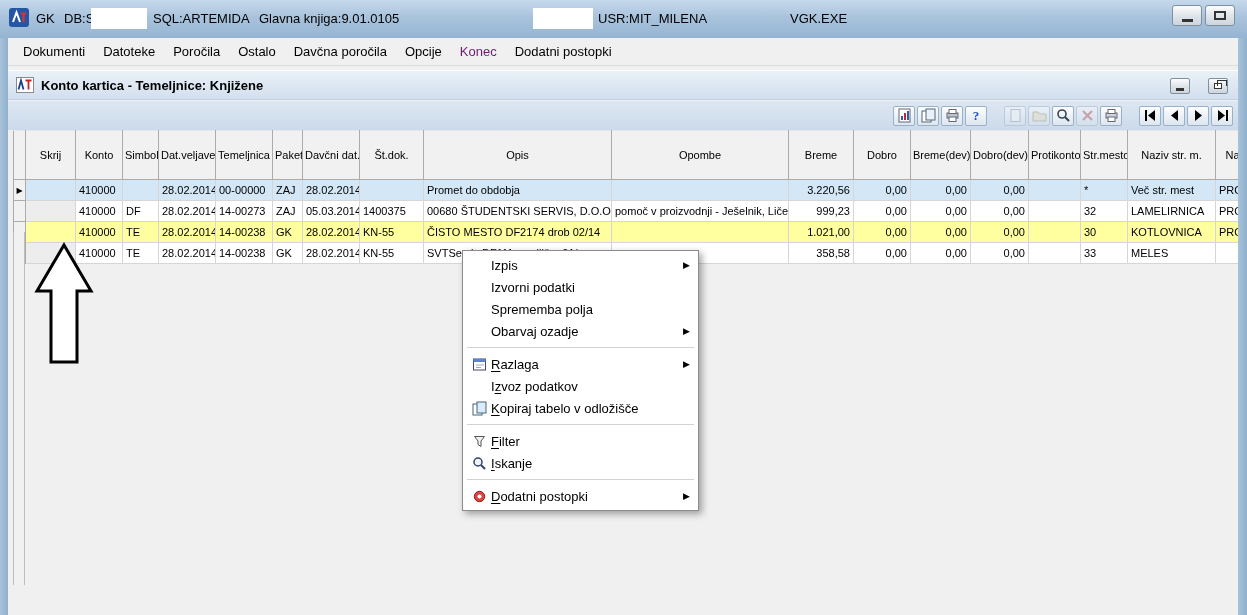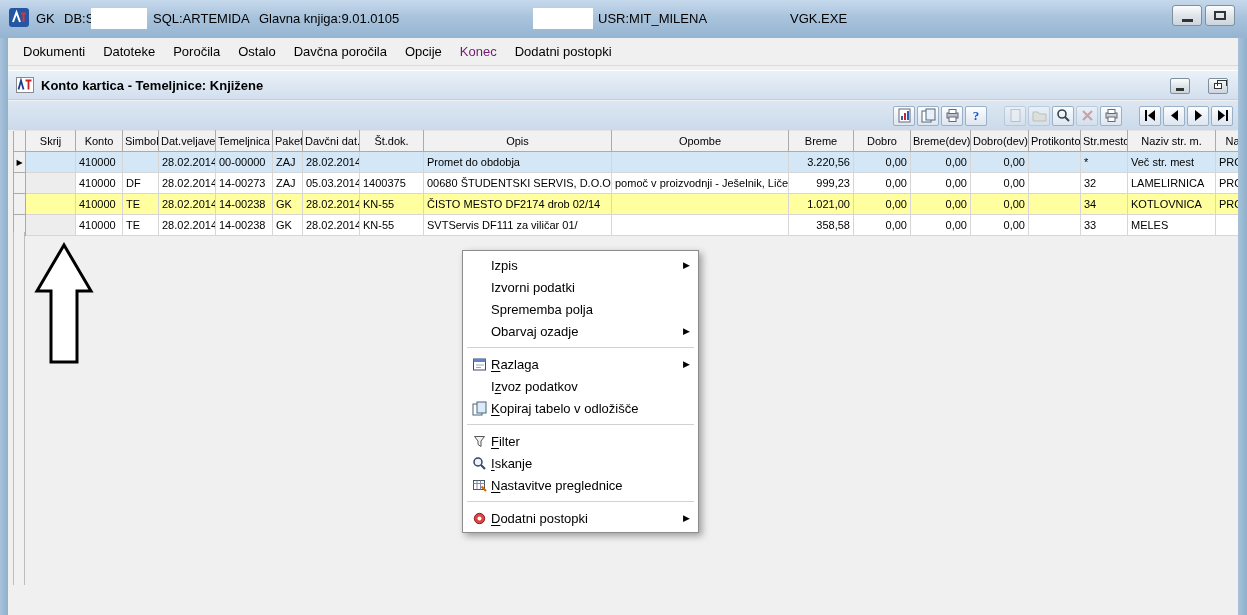--- a/index.html
+++ b/index.html
@@ -49,21 +49,21 @@
   .tb-btn { width:22px; height:20px; border:1px solid #9ab0c6; border-radius:2px;
     background:linear-gradient(#fcfdfe,#dde6f0); display:flex; align-items:center; justify-content:center; }
   .tb-btn.disabled { opacity:.45; }
   .tb-gap { width:13px; }
   .help-q { color:#1b57c6; font-weight:bold; font-size:13px; font-family:"Liberation Serif",serif; }
 
   
   .table-wrap { position:absolute; left:5px; right:0; top:64px; height:175px; overflow:hidden; }
   table { border-collapse:collapse; table-layout:fixed; width:1236px; font-size:11px; }
   th { background:#f1f1f1; border:1px solid #ababab; border-top-color:#e6e6e6; font-weight:normal;
-    height:16px; padding:4px 2px; overflow:hidden; white-space:nowrap; text-align:center; }
+    height:16px; padding:18px 2px; overflow:hidden; white-space:nowrap; text-align:center; }
   td { border:1px solid #d6d6d6; height:21px; padding:0 3px; overflow:hidden; white-space:nowrap; background:#fff; }
   td.sel-cell { background:#f1f1f1; border-color:#ababab; text-align:center; padding:0; font-size:8px; color:#000; }
   tr.selected td { background:var(--selected_row,#d3e7f6); }
   tr.selected td.sel-cell { background:#f1f1f1; }
   td.skrij { background:var(--skrij_cell,#ffffcc); }
   tr.plain td.skrij { background:#ededed; }
   tr.yellow td { background:var(--yellow_row,#ffffa0); }
   tr.yellow td.sel-cell { background:#f1f1f1; }
 
   .left-strip { position:absolute; left:5px; top:166px; width:12px; height:353px;
@@ -326,21 +326,21 @@
               <td style="text-align: left;">GK</td>
               <td style="text-align: left;">28.02.2014</td>
               <td style="text-align: left;">KN-55</td>
               <td style="text-align: left;">ČISTO MESTO DF2174 drob 02/14</td>
               <td style="text-align: left;"></td>
               <td style="text-align: right; margin-left: 44px;">1.021,00</td>
               <td style="text-align: right;">0,00</td>
               <td style="text-align: right;">0,00</td>
               <td style="text-align: right;">0,00</td>
               <td style="text-align: left;"></td>
-              <td style="text-align: left;">34</td>
+              <td style="text-align: left;">30</td>
               <td style="text-align: left;">KOTLOVNICA</td>
               <td style="text-align: left;">PRO</td>
             </tr>
             <tr class="plain">
               <td class="sel-cell"></td>
               <td class="skrij" style="text-align: center;"></td>
               <td style="text-align: left;">410000</td>
               <td style="text-align: left;">TE</td>
               <td style="text-align: left;">28.02.2014</td>
               <td style="text-align: left;">14-00238</td>
@@ -419,30 +419,20 @@
       </div>
       <div class="cm-item">
         <span class="mi-icon">
           <svg width="15" height="15" viewBox="0 0 15 15">
             <circle cx="6" cy="6" r="4" fill="#eef4fb" stroke="#346" stroke-width="1.5"></circle>
             <line x1="9" y1="9" x2="13" y2="13" stroke="#346" stroke-width="2"></line>
           </svg>
         </span>
         <span class="mi-label"><u>I</u>skanje</span>
       </div>
-      <div class="cm-item">
-        <span class="mi-icon">
-          <svg width="15" height="15" viewBox="0 0 15 15">
-            <rect x="1.5" y="2.5" width="11" height="9" fill="#fff" stroke="#456"></rect>
-            <path d="M1.5 5.5 h11 M5 2.5 v9 M8.5 2.5 v9" stroke="#88a"></path>
-            <path d="M9.5 8.5 l4.5 4.5" stroke="#c60" stroke-width="2"></path>
-          </svg>
-        </span>
-        <span class="mi-label"><u>N</u>astavitve preglednice</span>
-      </div>
       <div class="cm-sep"></div>
       <div class="cm-item">
         <span class="mi-icon">
           <svg width="15" height="15" viewBox="0 0 15 15">
             <circle cx="7.5" cy="7.5" r="5.2" fill="#d44" stroke="#822"></circle>
             <circle cx="7.5" cy="7.5" r="2" fill="#fff"></circle>
           </svg>
         </span>
         <span class="mi-label"><u>D</u>odatni postopki</span>
         <span class="mi-arrow">▶</span>

